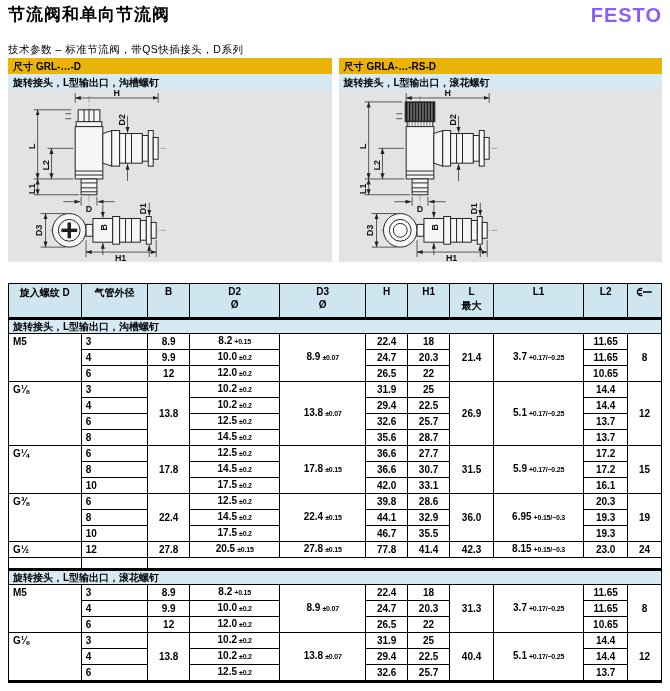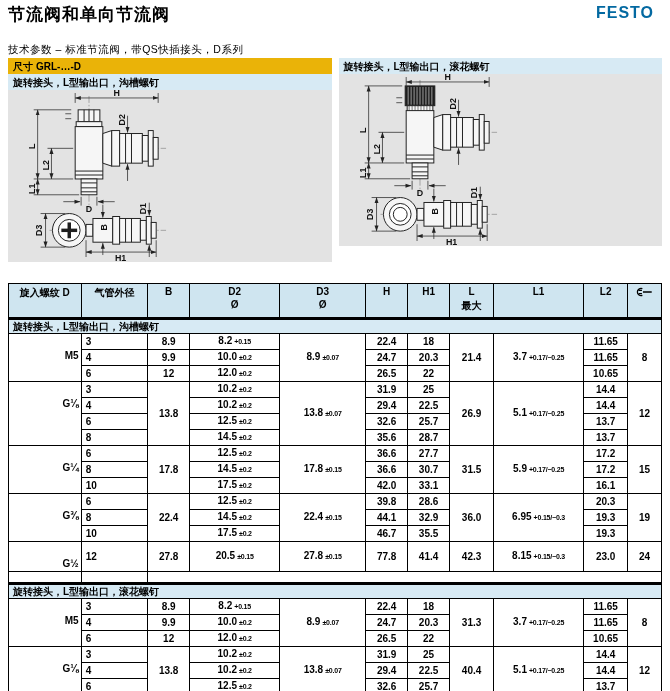--- a/index.html
+++ b/index.html
@@ -2,38 +2,38 @@
 <html><head>
 <meta charset="utf-8">
 <style>
   html,body{margin:0;padding:0;background:#fff;}
   body{width:670px;height:691px;overflow:hidden;font-family:"Liberation Sans",sans-serif;color:#000;}
   .page{padding:0 8px;position:relative;}
   
   .hd{position:relative;padding-top:5px;height:48px;}
   .hd h1{margin:0;font-size:17px;line-height:20px;font-weight:bold;letter-spacing:1px;}
   .hd .sub{font-size:10.5px;font-weight:normal;margin-top:18px;letter-spacing:.5px;}
-  .brand{position:absolute;top:4px;right:8px;font-size:16px;font-weight:bold;letter-spacing:1px;color:#0369a1;transform:scaleY(1.05);}
+  .brand{position:absolute;top:4px;right:0;font-size:20px;font-weight:bold;letter-spacing:1px;color:#8b5cf6;transform:scaleY(1.05);}
   
   .panels{display:flex;gap:7px;margin-top:5px;}
   .panel{flex:1;min-width:0;}
   .bar1{background:#eab308;font-size:10px;font-weight:bold;padding:2px 5px 1px;height:13px;line-height:13px;}
   .bar1 .code{margin-left:3px;}
   .bar2{background:#d7eaf4;font-size:10px;font-weight:bold;padding:2px 5px 1px;height:13px;line-height:13px;}
   .canvas{background:#e3e3e3;height:172px;}
   .canvas svg{display:block;}
   
   table{border-collapse:collapse;table-layout:fixed;width:654px;margin-top:21px;border:1px solid #000;border-bottom:3px solid #000;}
   th,td{border:1px solid #000;font-size:10px;overflow:hidden;white-space:nowrap;}
   thead th{background:#cfe5f0;vertical-align:top;text-align:center;font-weight:bold;height:31px;padding:2px 3px 0;border-bottom:3px solid #000;}
   thead th.al{text-align:center;}
   th .sub{font-weight:bold;margin-top:2px;}
   td{height:14px;padding:0 2px;text-align:center;font-weight:bold;line-height:14px;}
   td.left{text-align:left;padding-left:4px;}
-  td.top{vertical-align:top;line-height:13px;padding-top:15px;text-align:right;}
+  td.top{vertical-align:top;line-height:13px;padding-top:1px;}
   td .tol{font-size:7px;margin-left:2px;letter-spacing:-0.2px;}
   tr.section-row td{background:#d7eaf4;text-align:left;padding-left:4px;height:13px;line-height:13px;border-top:3px solid #000;}
   tr.spacer-row td{height:10px;}
   .wicon{display:inline-block;vertical-align:middle;}
 </style>
 </head>
 <body>
 
 <div class="page">
 
@@ -135,20 +135,21 @@
     <text x="82" y="123">D</text>
     <text x="34" y="142" transform="rotate(-90 34 142)">D3</text>
     <text x="99" y="146" transform="rotate(-90 96 142)">B</text>
     <text x="140" y="120" transform="rotate(-90 140 120)">D1</text>
     <text x="114" y="173">H1</text>
   </g>
 </svg>
         </div>
     </div>
     <div class="panel">
+      <div class="bar1"><span>尺寸</span><span class="code">GRLA-…-RS-D</span></div>
       <div class="bar2">旋转接头，L型输出口，滚花螺钉</div>
       <div class="canvas" id="draw1">
 <svg width="326" height="172" viewBox="0 0 330 174">
   <defs>
     <marker id="ar1" viewBox="0 0 10 10" refX="9.5" refY="5" markerWidth="7.5" markerHeight="7.5" orient="auto-start-reverse">
       <path d="M0,1.6 L10,5 L0,8.4 Z" fill="#222"></path>
     </marker>
   </defs>
   <g stroke="#777" stroke-width="0.6" stroke-dasharray="7 2 1.5 2" fill="none">
     <line x1="82" y1="6" x2="82" y2="120"></line>

